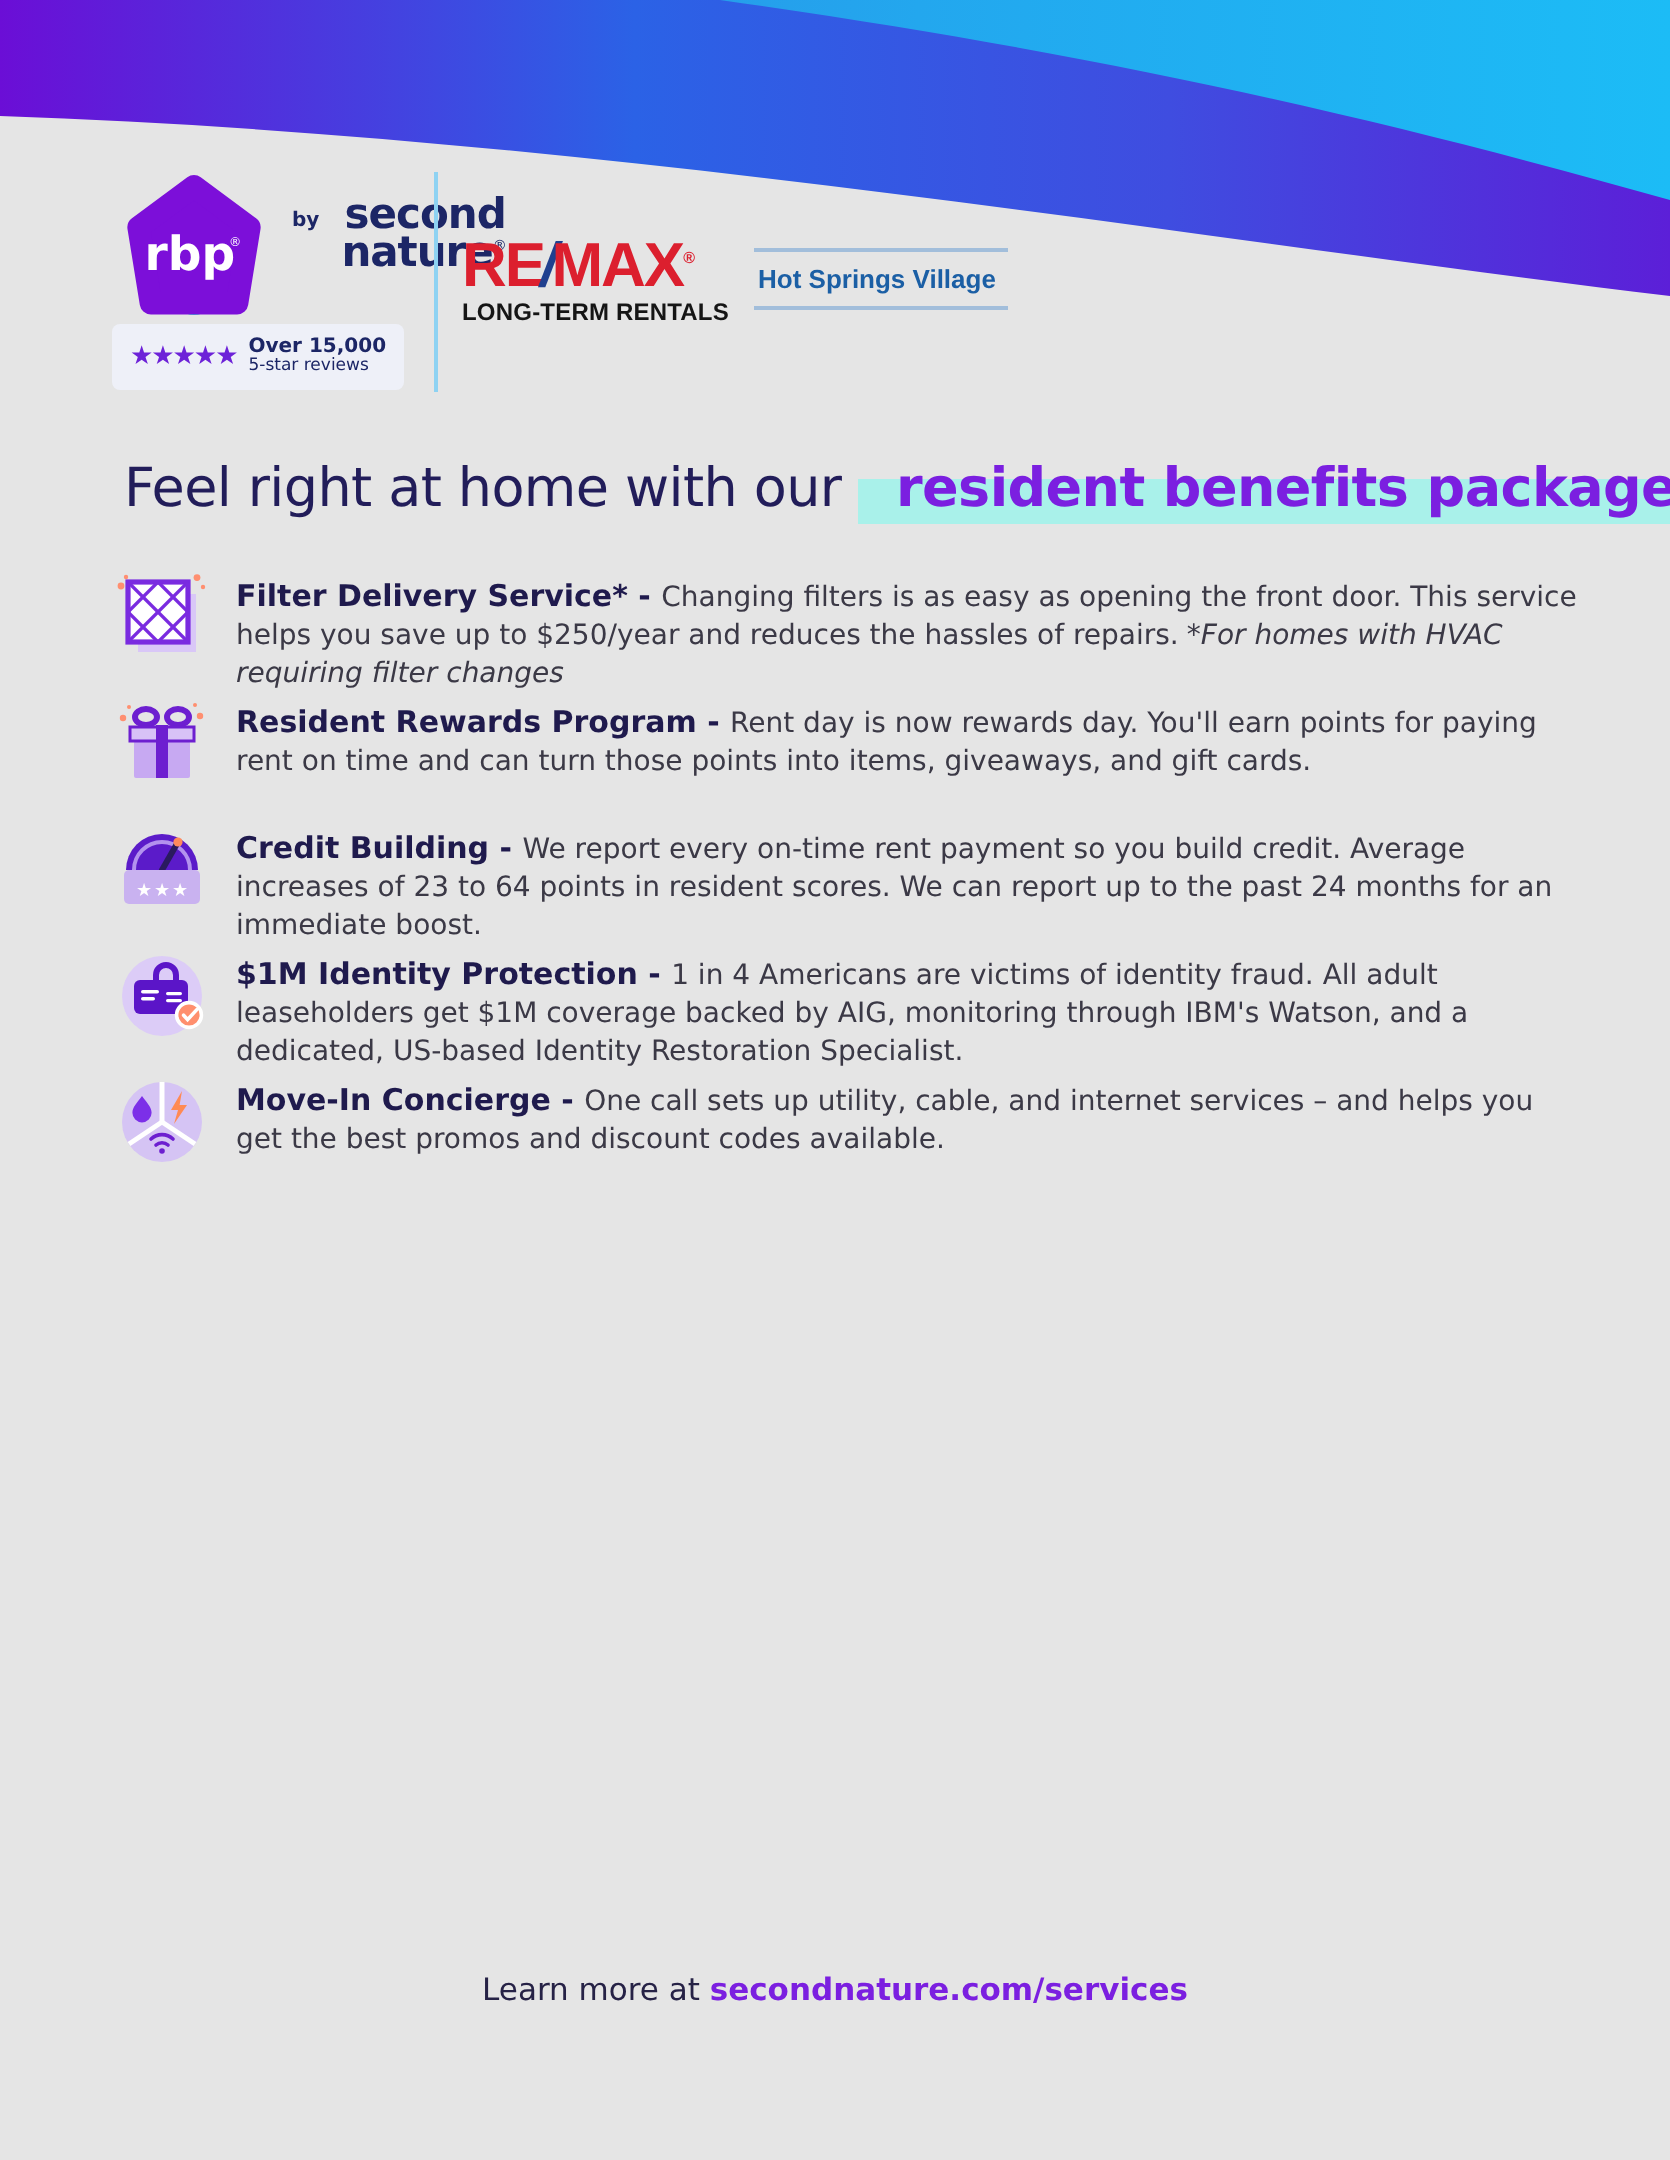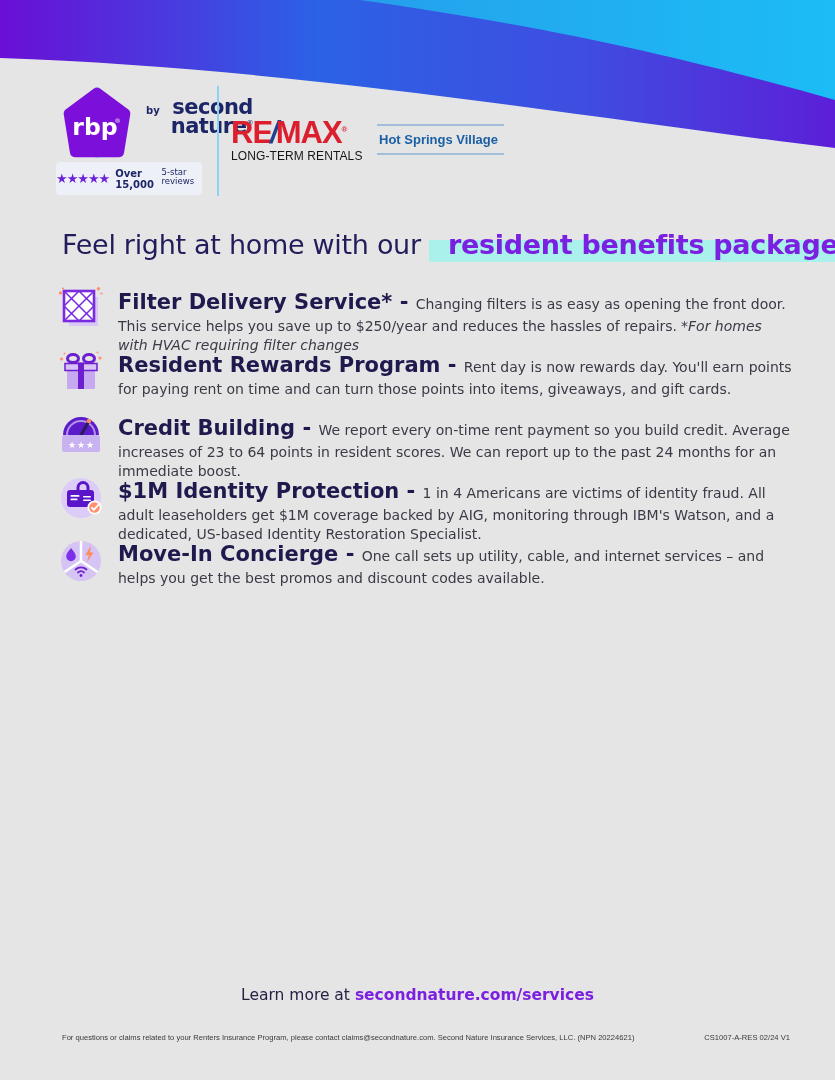--- a/index.html
+++ b/index.html
@@ -11,46 +11,46 @@
   .rbp-logo{position:absolute;left:56px;top:86px;width:82px;height:82px;}
   .byline{position:absolute;left:146px;top:98px;display:flex;align-items:flex-start;}
   .by{font-size:10px;font-weight:600;color:#1c2666;margin-top:7px;margin-right:2px;}
   .brand{display:flex;flex-direction:column;line-height:0.92;color:#1c2666;
          font-weight:800;font-size:21px;letter-spacing:-0.5px;align-items:flex-end;}
   .brand .l2{margin-left:9px;}
   .brand sup{font-size:7px;font-weight:400;}
   .reviews{position:absolute;left:56px;top:162px;width:146px;height:33px;background:#eef0f8;
            border-radius:4px;display:flex;align-items:center;justify-content:center;gap:6px;}
   .stars{color:#6d22d8;font-size:13px;letter-spacing:-1px;white-space:nowrap;}
-  .rev-text{display:flex;flex-direction:row;line-height:1.1;color:#1c2666;}
+  .rev-text{display:flex;flex-direction:column;line-height:1.1;color:#1c2666;}
   .rev-text .r1{font-size:10px;font-weight:700;}
   .rev-text .r2{font-size:8.5px;}
   .divider{position:absolute;left:217px;top:86px;width:2px;height:110px;background:#8ed2f2;}
   .remax{position:absolute;left:231px;top:117px;line-height:1;}
   .remax-word{font-size:31px;font-weight:800;letter-spacing:-1px;white-space:nowrap;
               font-family:"Liberation Sans",sans-serif;}
   .remax-word .re,.remax-word .max{color:#dc1f2e;}
   .remax-word .slash{color:#20408f;font-style:italic;margin:0 -2px;}
   .remax-word sup{font-size:8px;color:#dc1f2e;}
-  .remax-sub{font-size:12px;font-weight:400;color:#151515;margin-top:2px;letter-spacing:0.1px;
+  .remax-sub{font-size:12px;font-weight:700;color:#151515;margin-top:2px;letter-spacing:0.1px;
              font-family:"Liberation Sans",sans-serif;}
   .office{position:absolute;left:377px;top:124px;border-top:2px solid #a2bedb;border-bottom:2px solid #a2bedb;
           padding:6px 6px 6px 2px;font-size:13px;font-weight:700;color:#1b5fa5;white-space:nowrap;
           font-family:"Liberation Sans",sans-serif;}
   
   .headline{position:absolute;left:62px;top:229px;font-size:27px;letter-spacing:-0.3px;
             color:#221d5a;font-weight:500;white-space:nowrap;}
   .headline .hl{font-weight:700;color:#7b1fe0;
             background:linear-gradient(180deg,rgba(0,0,0,0) 32%,#a9f1ea 32%);
             padding:0 3px 2px 19px;}
   
   .benefit{position:absolute;left:58px;width:734px;display:flex;gap:14px;}
   .b-icon{width:46px;height:46px;flex:0 0 46px;}
   .b-text{font-size:14px;line-height:1.36;color:#3b3946;padding-top:2px;}
-  .b-title{font-size:21px;font-weight:700;color:#1f1a4d;}
+  .b-title{font-size:15px;font-weight:700;color:#1f1a4d;}
   .b-note{font-style:italic;margin-left:4px;}
   
   .learn{position:absolute;left:0;top:986px;width:835px;text-align:center;font-size:15.5px;color:#262246;}
   .learn .link{color:#7b1fe0;font-weight:700;}
   .fineprint{position:absolute;left:62px;top:1033px;width:728px;display:flex;
              justify-content:space-between;font-size:7.6px;color:#3a3a3a;
              font-family:"Liberation Sans",sans-serif;}
 </style>
 </head>
 <body>
@@ -208,18 +208,14 @@
     </svg>
     <div class="b-text">
       <span class="b-title">Move-In Concierge - </span><span>One call sets up utility, cable, and internet services – and helps you get the best promos and discount codes available.</span>
     </div>
   </div>
 
   <div class="learn">
     <span>Learn more at </span><span class="link">secondnature.com/services</span>
   </div>
 
-  <div class="fineprint">
-    <span>For questions or claims related to your Renters Insurance Program, please contact claims@secondnature.com. Second Nature Insurance Services, LLC. (NPN 20224621)</span>
-    <span>CS1007-A-RES 02/24 V1</span>
-  </div>
 
 </div>
 
 </body></html>

